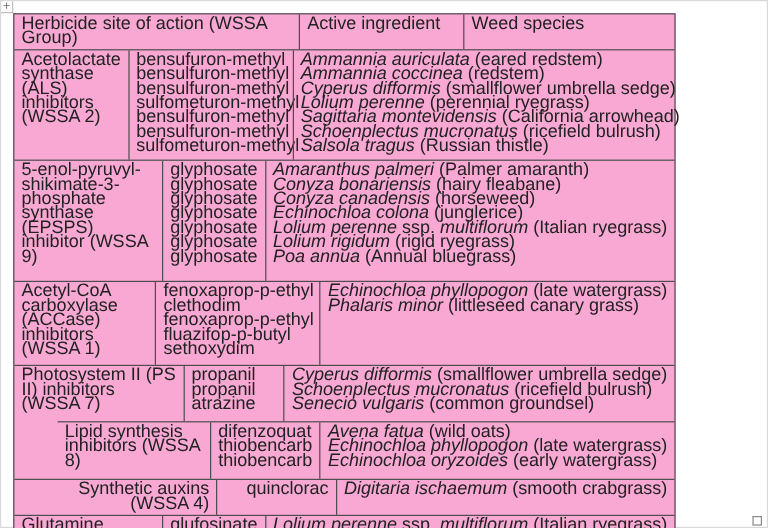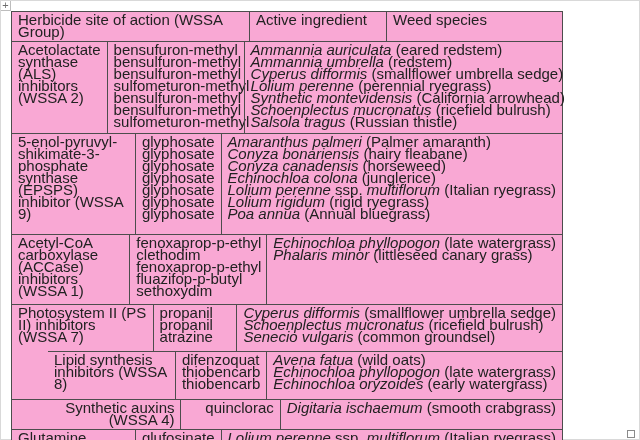--- a/index.html
+++ b/index.html
@@ -82,24 +82,24 @@
             <div class="line">bensufuron-methyl</div>
             <div class="line">bensulfuron-methyl</div>
             <div class="line">bensulfuron-methyl</div>
             <div class="line">sulfometuron-methyl</div>
             <div class="line">bensulfuron-methyl</div>
             <div class="line">bensulfuron-methyl</div>
             <div class="line">sulfometuron-methyl</div>
           </div>
     <div class="cell c3">
             <div class="line"><i>Ammannia auriculata</i> (eared redstem)</div>
-            <div class="line"><i>Ammannia umbrella</i> (redstem)</div>
+            <div class="line"><i>Ammannia coccinea</i> (redstem)</div>
             <div class="line"><i>Cyperus difformis</i> (smallflower umbrella sedge)</div>
             <div class="line"><i>Lolium perenne</i> (perennial ryegrass)</div>
-            <div class="line"><i>Synthetic montevidensis</i> (California arrowhead)</div>
+            <div class="line"><i>Sagittaria montevidensis</i> (California arrowhead)</div>
             <div class="line"><i>Schoenplectus mucronatus</i> (ricefield bulrush)</div>
             <div class="line"><i>Salsola tragus</i> (Russian thistle)</div>
           </div>
   </div>
 
   <div class="t-row">
     <div class="cell c1">5-enol-pyruvyl-shikimate-3-phosphate synthase (EPSPS) inhibitor (WSSA 9)</div>
     <div class="cell c2">
             <div class="line">glyphosate</div>
             <div class="line">glyphosate</div>

